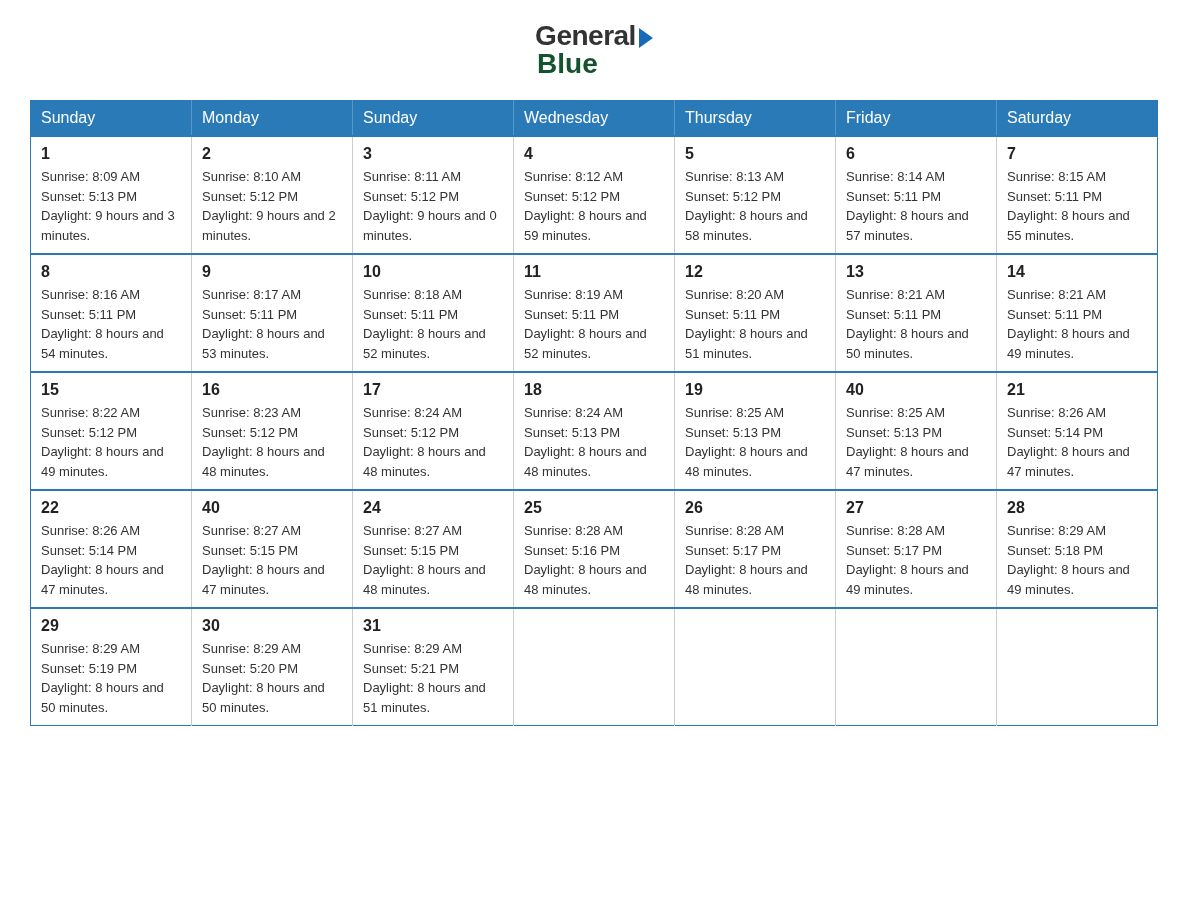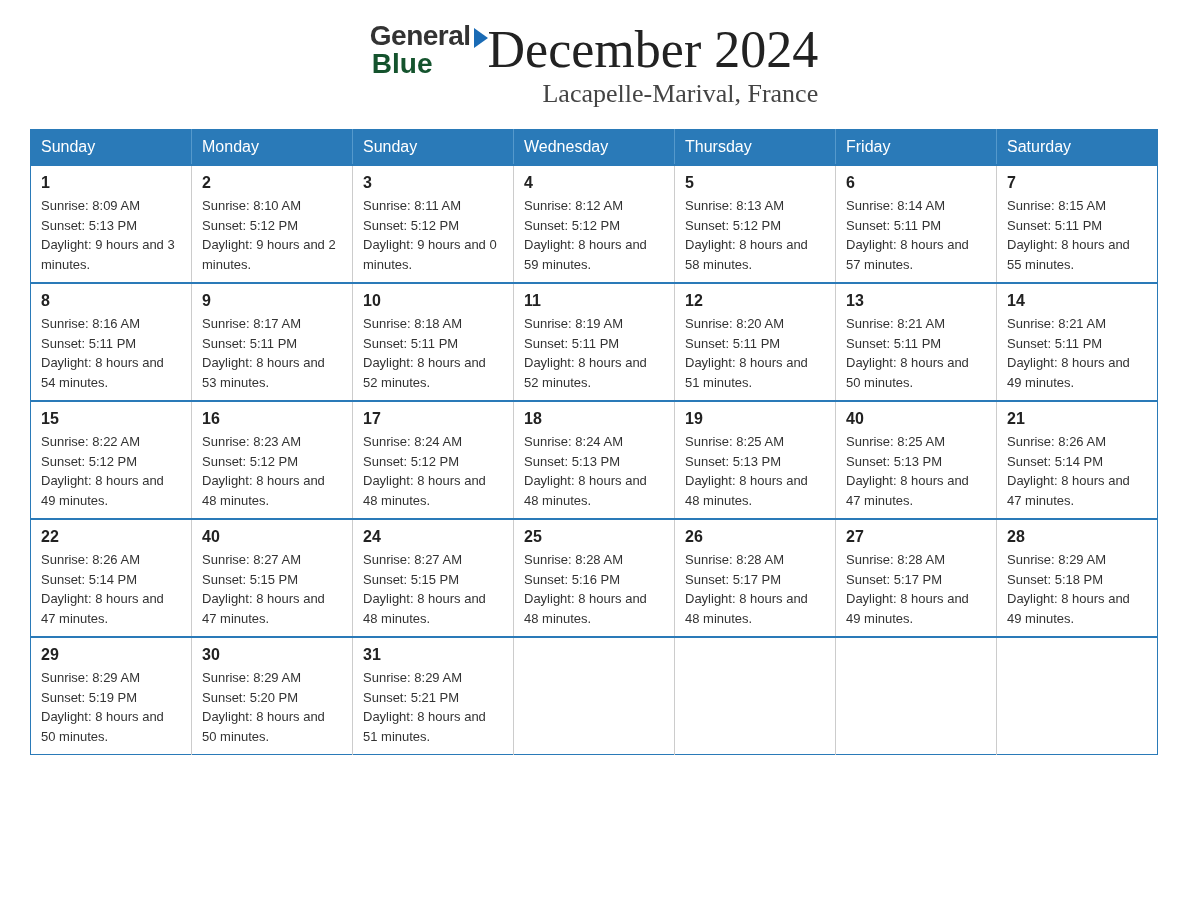--- a/index.html
+++ b/index.html
@@ -114,24 +114,20 @@
 </head>
 <body>
 
 <div class="header">
   <div class="logo">
     <div class="logo-top">
       <span class="logo-general">General</span>
       <div class="logo-arrow"></div>
     </div>
     <span class="logo-blue">Blue</span>
-  </div>
-  <div class="title-section">
-    <div class="month-title">December 2024</div>
-    <div class="location-title">Lacapelle-Marival, France</div>
   </div>
 </div>
 
 <table class="calendar">
   <thead>
     <tr>
     <th>Sunday</th>
         <th>Monday</th>
         <th>Sunday</th>
         <th>Wednesday</th>

